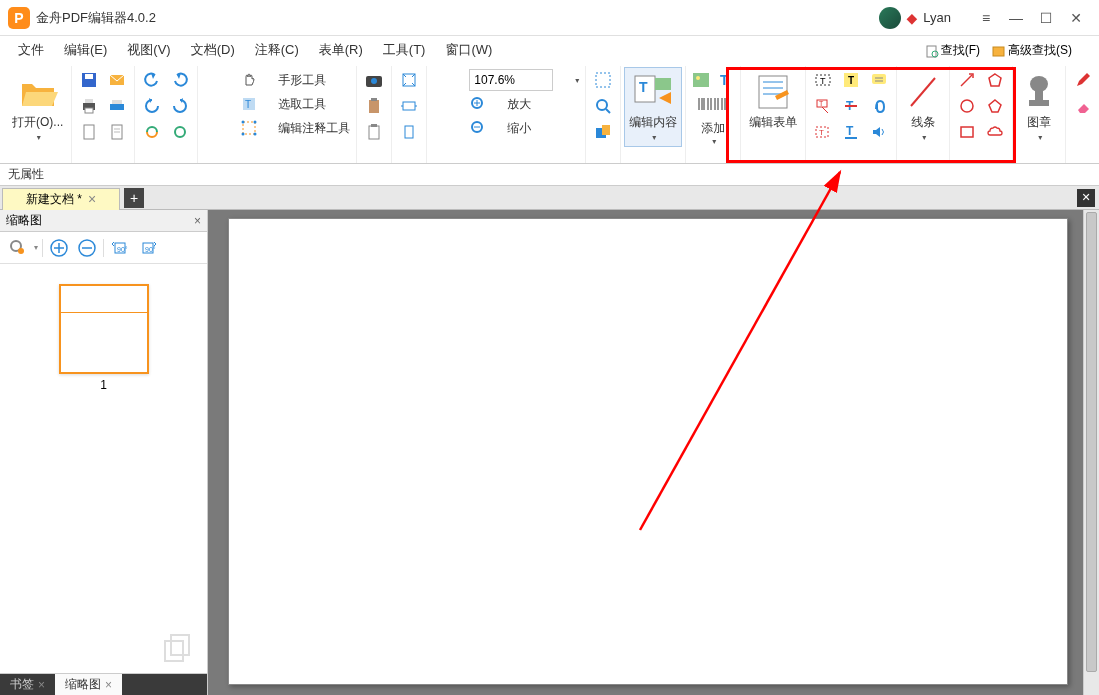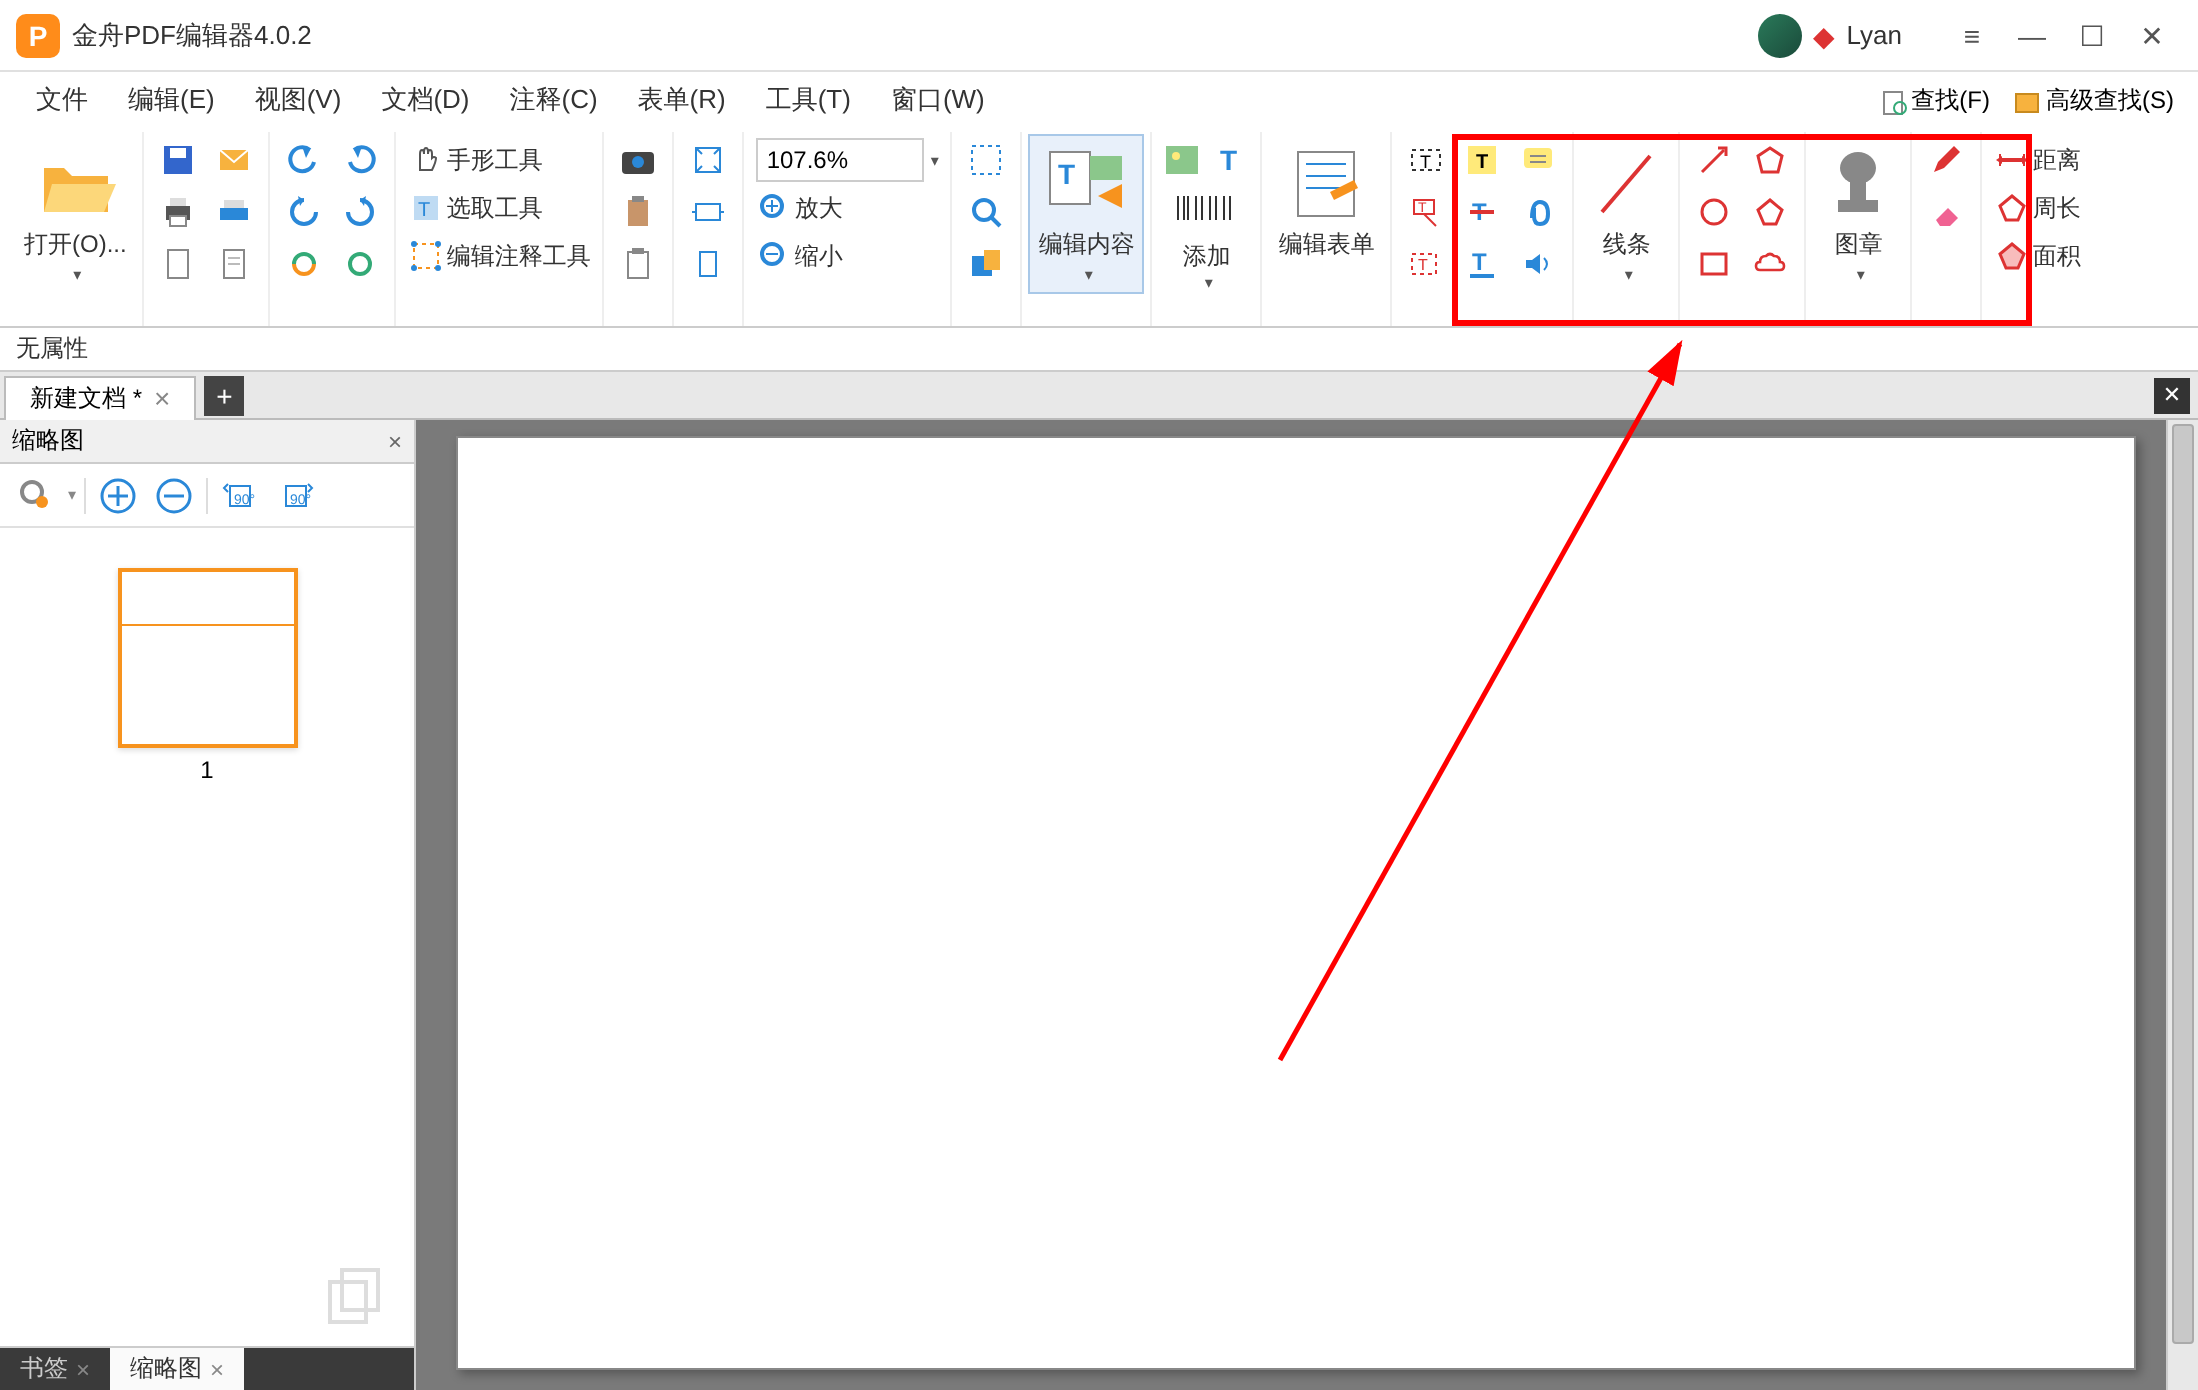--- a/index.html
+++ b/index.html
@@ -12,46 +12,46 @@
 .user-area { display: flex; align-items: center; gap: 6px; margin-right: 20px; }
 .avatar { width: 22px; height: 22px; border-radius: 50%; background: linear-gradient(135deg,#2a7a5a,#1a4a3a); }
 .gem-icon { color: #d33; font-size: 14px; }
 .username { font-size: 13px; color: #333; text-align: right; }
 .win-controls { display: flex; gap: 0; }
 .win-btn { width: 30px; height: 30px; display: flex; align-items: center; justify-content: center; color: #555; font-size: 14px; cursor: pointer; }
 
 
 .menubar { height: 28px; display: flex; align-items: center; padding: 0 8px; font-size: 13px; position: relative; }
 .menu-item { padding: 22px 10px; cursor: pointer; color: #333; }
-.search-area { position: absolute; right: 8px; top: 4px; display: flex; gap: 4px; font-size: 12px; }
+.search-area { position: absolute; right: 23px; top: 4px; display: flex; gap: 4px; font-size: 12px; }
 .search-btn { display: flex; align-items: center; gap: 2px; cursor: pointer; padding: 2px 4px; }
 
 
 .ribbon { height: 100px; display: flex; align-items: stretch; border-bottom: 1px solid #ccc; background: #fff; padding: 2px 4px 0; }
 .ribbon-group { display: flex; flex-direction: column; align-items: center; justify-content: flex-start; padding: 2px 4px; border-right: 1px solid #eee; position: relative; }
 .ribbon-group.no-border { border-right: none; }
 .big-btn { display: flex; flex-direction: column; align-items: center; gap: 2px; padding: 4px; cursor: pointer; }
 .big-btn-label { font-size: 12px; color: #333; white-space: nowrap; }
 .icon-grid { display: grid; grid-template-columns: repeat(2, 26px); grid-template-rows: repeat(3, 24px); gap: 2px; }
 .icon-grid3 { display: grid; grid-template-columns: repeat(3, 26px); grid-template-rows: repeat(3, 24px); gap: 2px; }
 .small-btn { width: 26px; height: 24px; display: flex; align-items: center; justify-content: center; cursor: pointer; border-radius: 2px; }
-.tool-row { display: flex; align-items: center; gap: 1px; height: 24px; padding: 0 2px; cursor: pointer; }
+.tool-row { display: flex; align-items: center; gap: 20px; height: 24px; padding: 0 2px; cursor: pointer; margin-left: 36px; }
 .tool-row-label { font-size: 12px; color: #333; white-space: nowrap; }
 .zoom-input { width: 84px; height: 22px; border: 1px solid #ccc; font-size: 12px; padding: 0 4px; }
 .dropdown-arrow { font-size: 8px; color: #555; margin-left: 2px; }
 
 
 .annot-highlight { position: absolute; border: 3px solid red; pointer-events: none; z-index: 50; }
 
 
 .propbar { height: 22px; background: #fff; border-bottom: 1px solid #ccc; padding: 2px 8px; font-size: 12px; color: #333; display: flex; align-items: center; }
 
 
 .tabbar { height: 24px; background: #e8e8e8; display: flex; align-items: center; border-bottom: 1px solid #bbb; }
-.doc-tab { height: 22px; background: #ffffff; border: 1px solid #bbb; border-bottom: none; padding: 2px 12px; font-size: 12px; display: flex; align-items: center; gap: 6px; margin-left: 2px; margin-top: 2px; }
+.doc-tab { height: 22px; background: #fef9c3; border: 1px solid #bbb; border-bottom: none; padding: 2px 23px; font-size: 12px; display: flex; align-items: center; gap: 6px; margin-left: 2px; margin-top: 2px; }
 .doc-tab .close-x { color: #888; cursor: pointer; font-size: 14px; }
 .new-tab-btn { width: 20px; height: 20px; background: #444; color: #fff; display: flex; align-items: center; justify-content: center; margin-left: 4px; cursor: pointer; font-size: 14px; }
 
 
 .main { display: flex; height: 485px; }
 .sidebar { width: 208px; background: #fff; border-right: 1px solid #ccc; display: flex; flex-direction: column; }
 .sidebar-header { height: 22px; background: #f0f0f0; border-bottom: 1px solid #ccc; display: flex; align-items: center; justify-content: space-between; padding: 0 6px; font-size: 12px; }
 .sidebar-header .closebtn { cursor: pointer; color: #666; }
 .sidebar-tools { height: 32px; display: flex; align-items: center; gap: 4px; padding: 0 6px; border-bottom: 1px solid #e0e0e0; }
 .sb-tool { width: 24px; height: 24px; display: flex; align-items: center; justify-content: center; cursor: pointer; }

